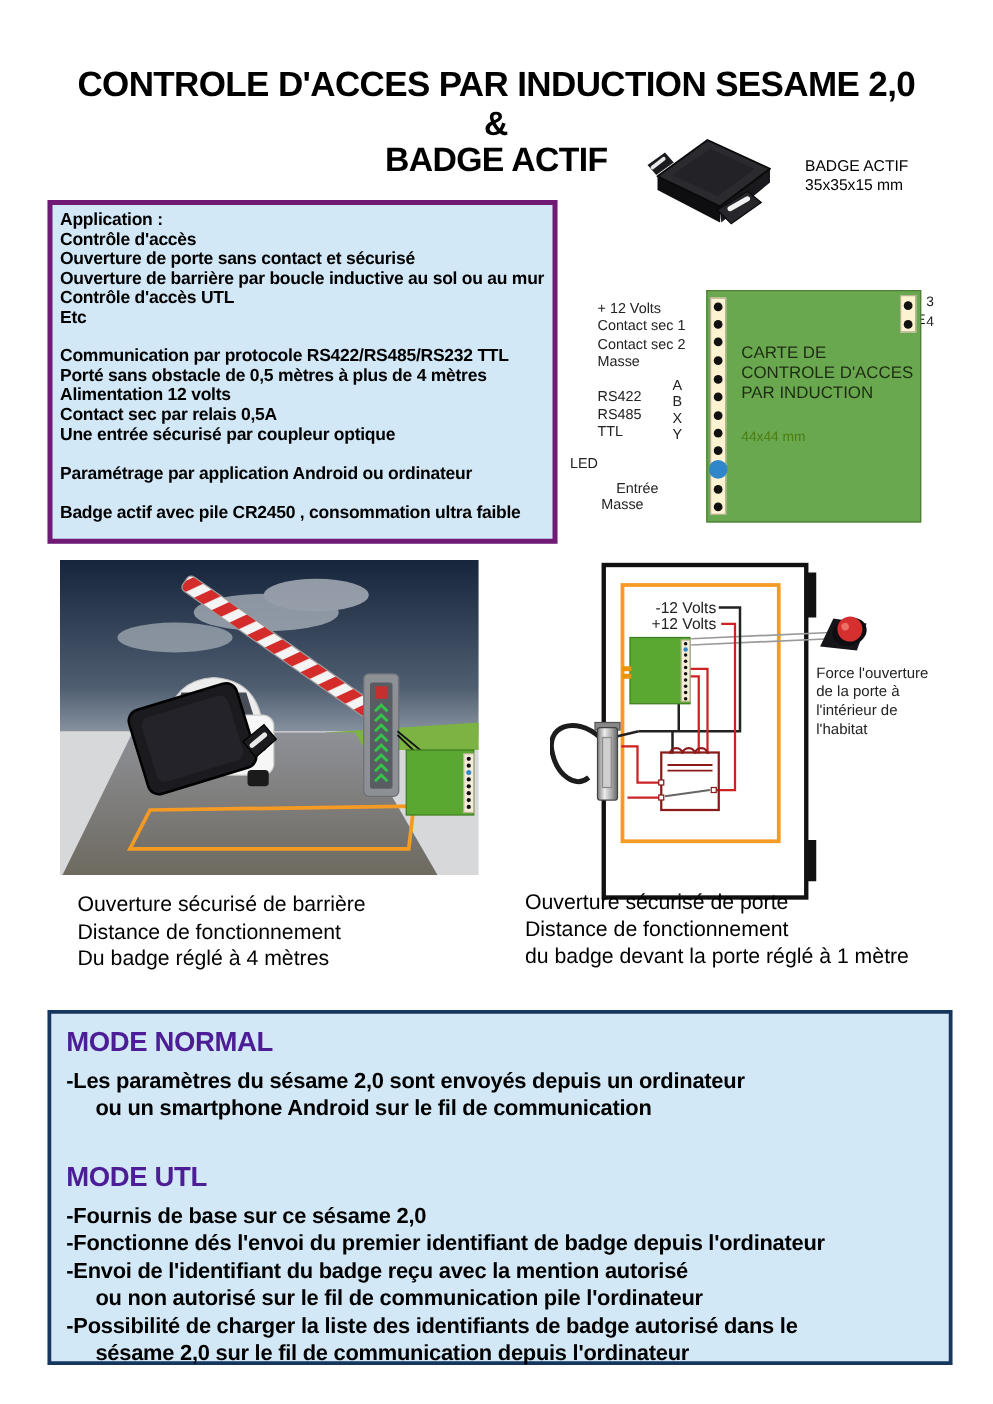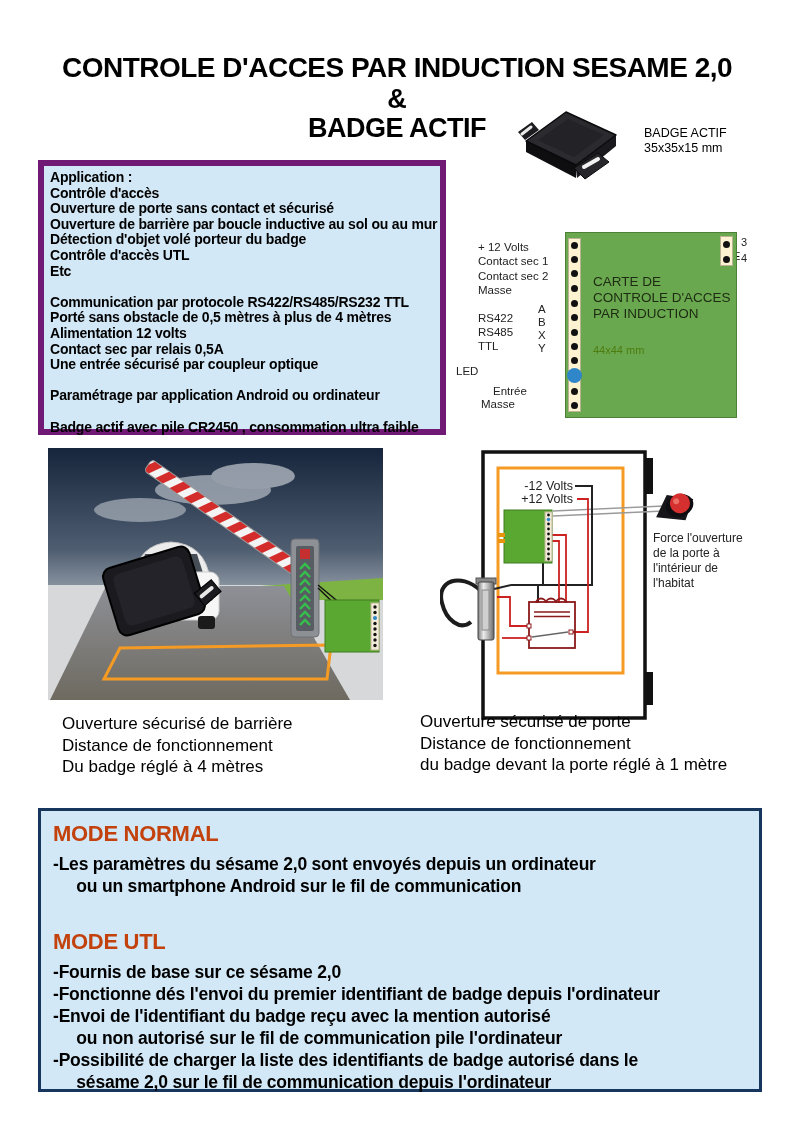--- a/index.html
+++ b/index.html
@@ -6,21 +6,21 @@
   #page{position:relative;width:794px;height:1123px;background:#fff;overflow:hidden;
         font-family:"Liberation Sans",sans-serif;color:#000;}
   .abs{position:absolute;}
 
   
   .title1{top:52px;left:0;width:794px;text-align:center;font-size:28px;font-weight:bold;letter-spacing:-0.5px;}
   .title2{top:84px;left:0;width:794px;text-align:center;font-size:27px;font-weight:bold;}
   .title3{top:113px;left:0;width:794px;text-align:center;font-size:27px;font-weight:bold;letter-spacing:-0.5px;}
 
   
-  .features{top:160px;left:38px;width:408px;height:275px;background:#d2e8f6;border:6px solid #701a75;
+  .features{top:160px;left:38px;width:408px;height:275px;background:#d2e8f6;border:4px solid #701a75;
             box-sizing:border-box;padding:4px 6px;}
   .feat-line{font-size:14px;font-weight:bold;line-height:15.6px;min-height:15.6px;letter-spacing:-0.2px;white-space:pre;}
 
   
   .badge-cap{top:126px;left:644px;font-size:12.5px;line-height:15px;}
   .loop-label{top:197px;left:681px;font-size:11px;line-height:12.5px;margin-top:40px;}
 
   
   .board{top:232px;left:565px;width:172px;height:186px;background:#6aa84f;border:1px solid #4d7f36;box-sizing:border-box;}
   .strip{position:absolute;background:#fdf3d0;border:1px solid #b9b294;box-sizing:border-box;}
@@ -37,21 +37,21 @@
   .caption{font-size:17px;line-height:21.5px;}
   .cap-left{top:713px;left:62px;}
   .cap-right{top:711px;left:420px;}
 
   
   .force-text{top:531px;left:653px;width:100px;font-size:12px;line-height:15px;color:#222;}
 
   
   .modebox{top:808px;left:38px;width:724px;height:284px;background:#d2e8f6;border:3px solid #17365d;
            box-sizing:border-box;padding:8px 12px;}
-  .mode-title{font-size:22px;font-weight:bold;color:#c2410c;letter-spacing:-0.3px;margin:2px 0 6px 0;}
+  .mode-title{font-size:22px;font-weight:bold;color:#4c1d95;letter-spacing:-0.3px;margin:2px 0 6px 0;}
   .mode-title.utl{margin-top:32px;}
   .mode-line{font-size:17.5px;font-weight:bold;line-height:22px;white-space:pre-wrap;letter-spacing:-0.2px;}
 </style>
 </head>
 <body>
 
 <div id="page">
 
   <div class="abs title1">CONTROLE D'ACCES  PAR INDUCTION SESAME 2,0</div>
   <div class="abs title2">&amp;</div>
@@ -72,21 +72,20 @@
   <div class="abs badge-cap">
     <div>BADGE ACTIF</div>
     <div>35x35x15 mm</div>
   </div>
 
   <div class="abs features">
     <div class="feat-line">Application :</div>
     <div class="feat-line">Contrôle d'accès</div>
     <div class="feat-line">Ouverture de porte sans contact et sécurisé</div>
     <div class="feat-line">Ouverture de barrière par boucle inductive au sol ou au mur</div>
-    <div class="feat-line">Détection d'objet volé porteur du badge</div>
     <div class="feat-line">Contrôle d'accès UTL</div>
     <div class="feat-line">Etc</div>
     <div class="feat-line"></div>
     <div class="feat-line">Communication par protocole RS422/RS485/RS232 TTL</div>
     <div class="feat-line">Porté sans obstacle de 0,5 mètres à plus de 4 mètres</div>
     <div class="feat-line">Alimentation 12 volts</div>
     <div class="feat-line">Contact sec par relais 0,5A</div>
     <div class="feat-line">Une entrée sécurisé par coupleur optique</div>
     <div class="feat-line"></div>
     <div class="feat-line">Paramétrage par application Android ou ordinateur</div>

